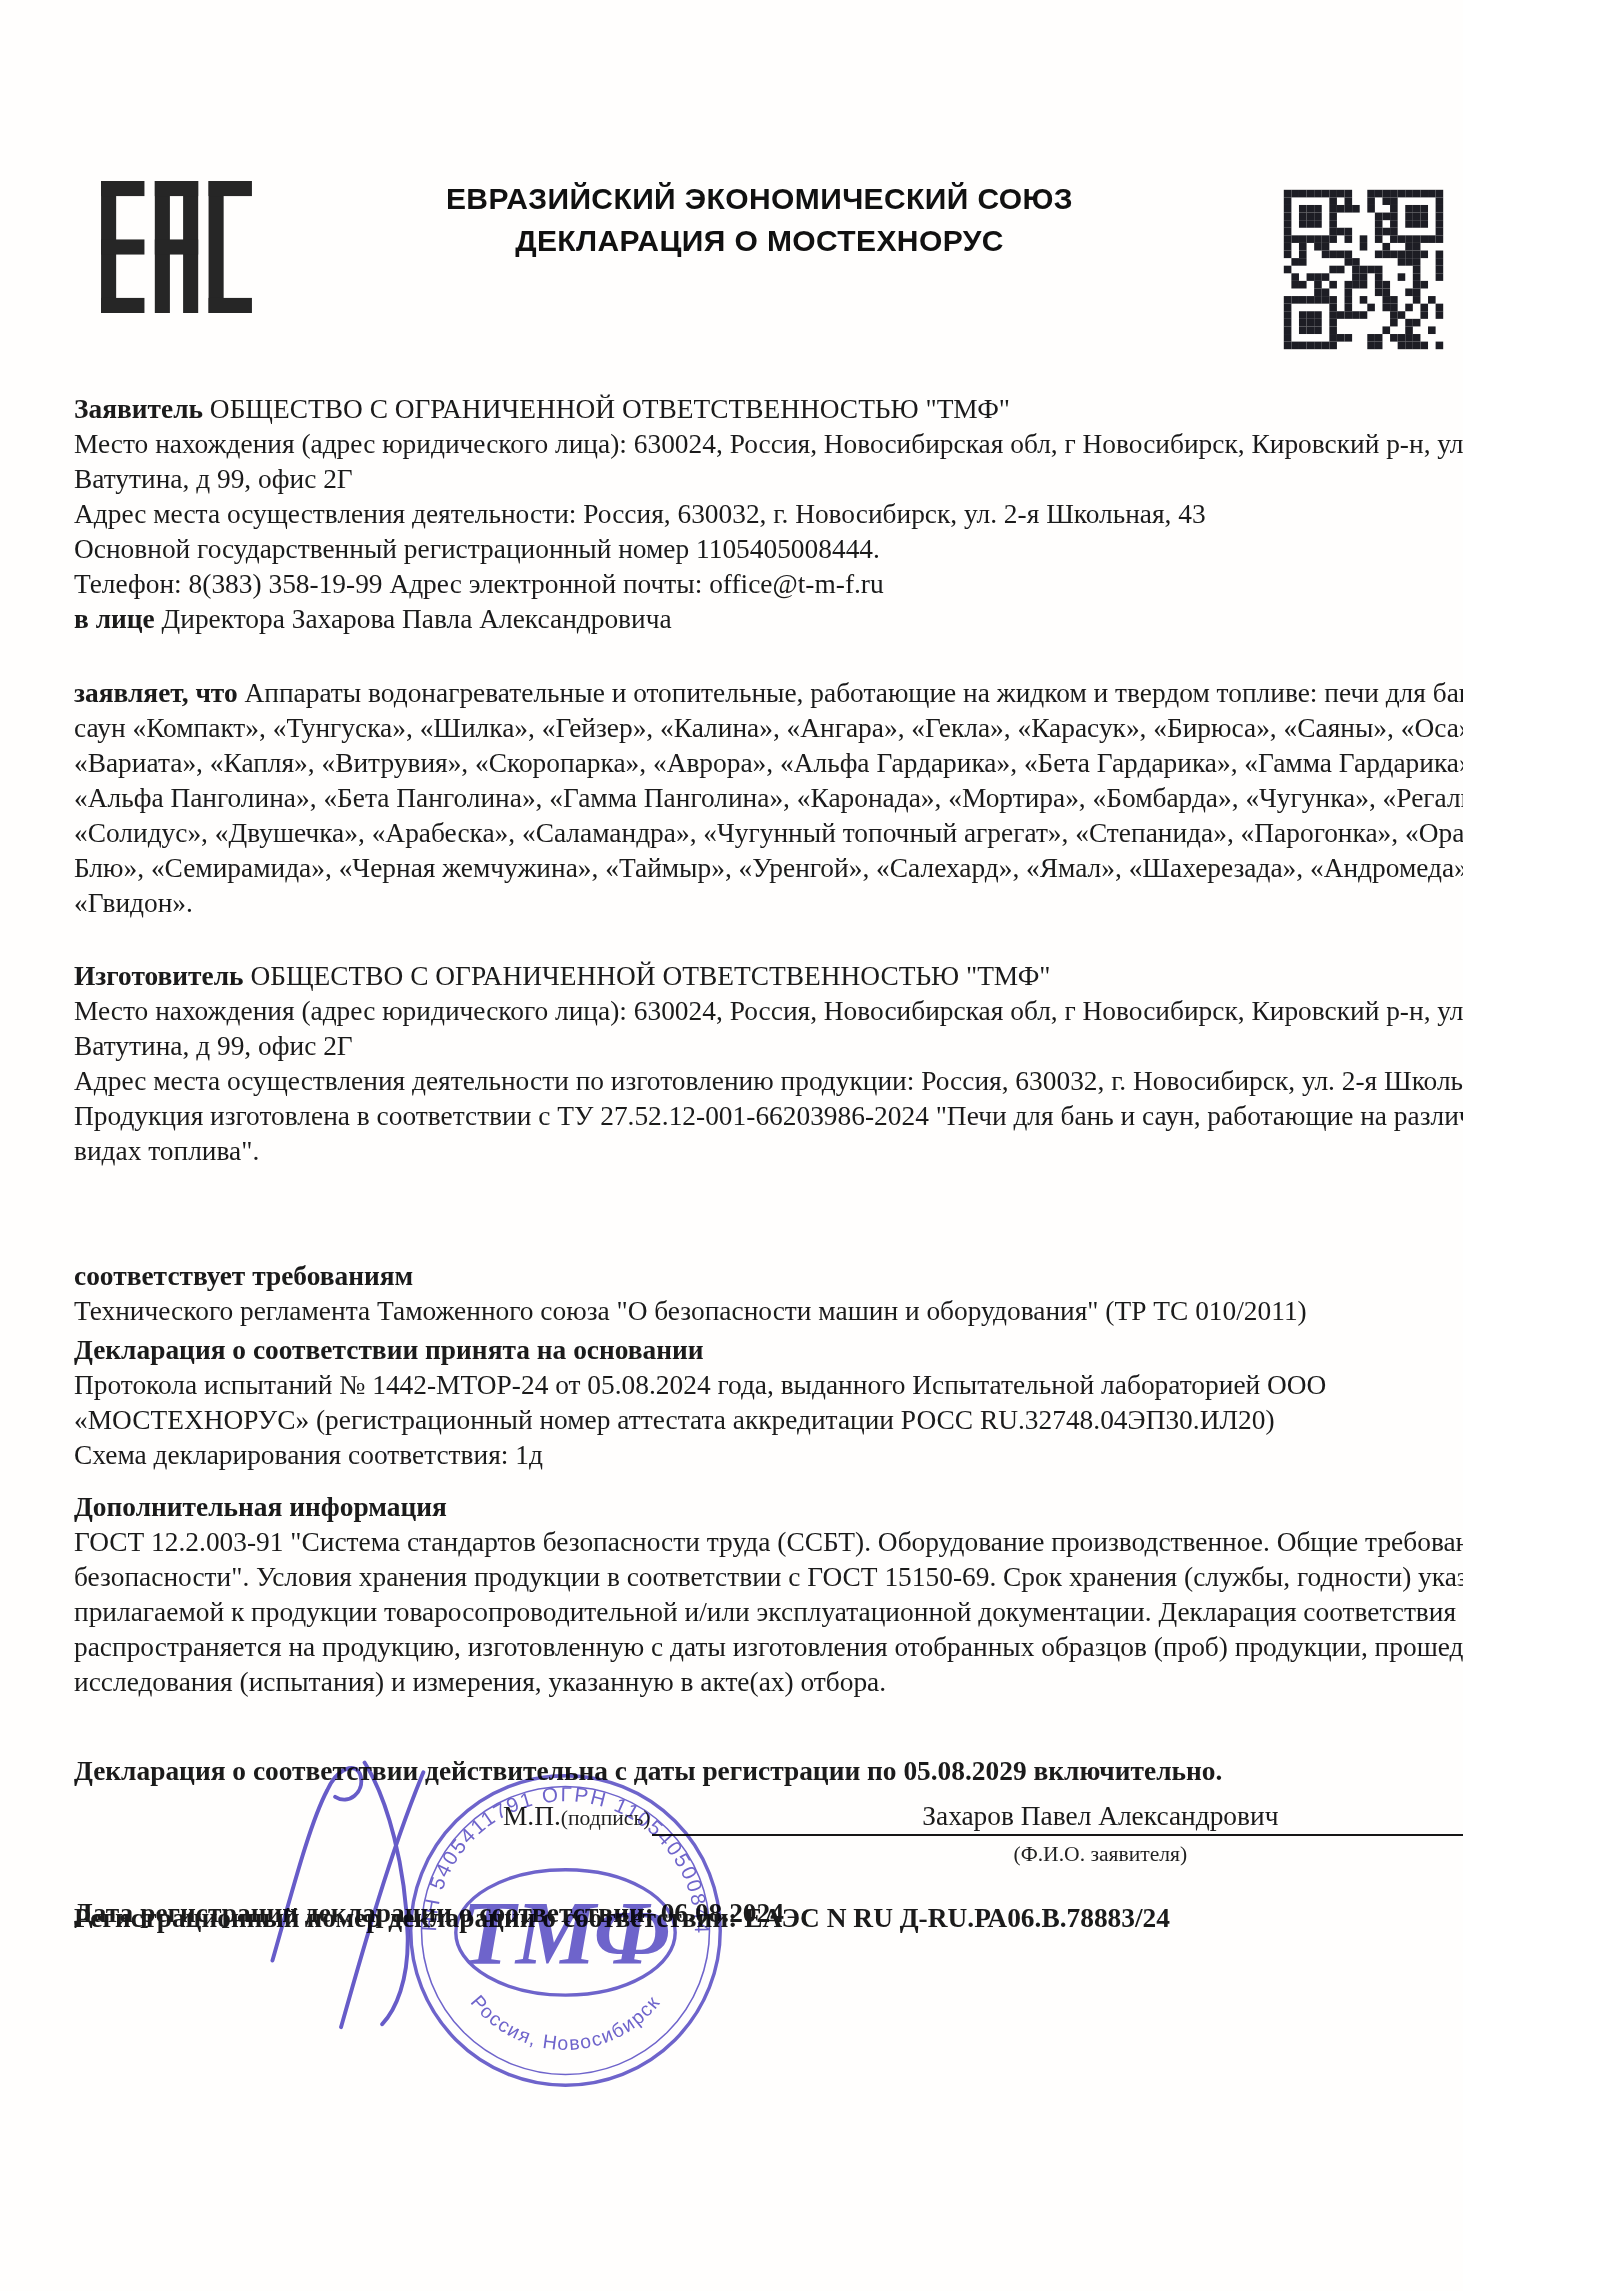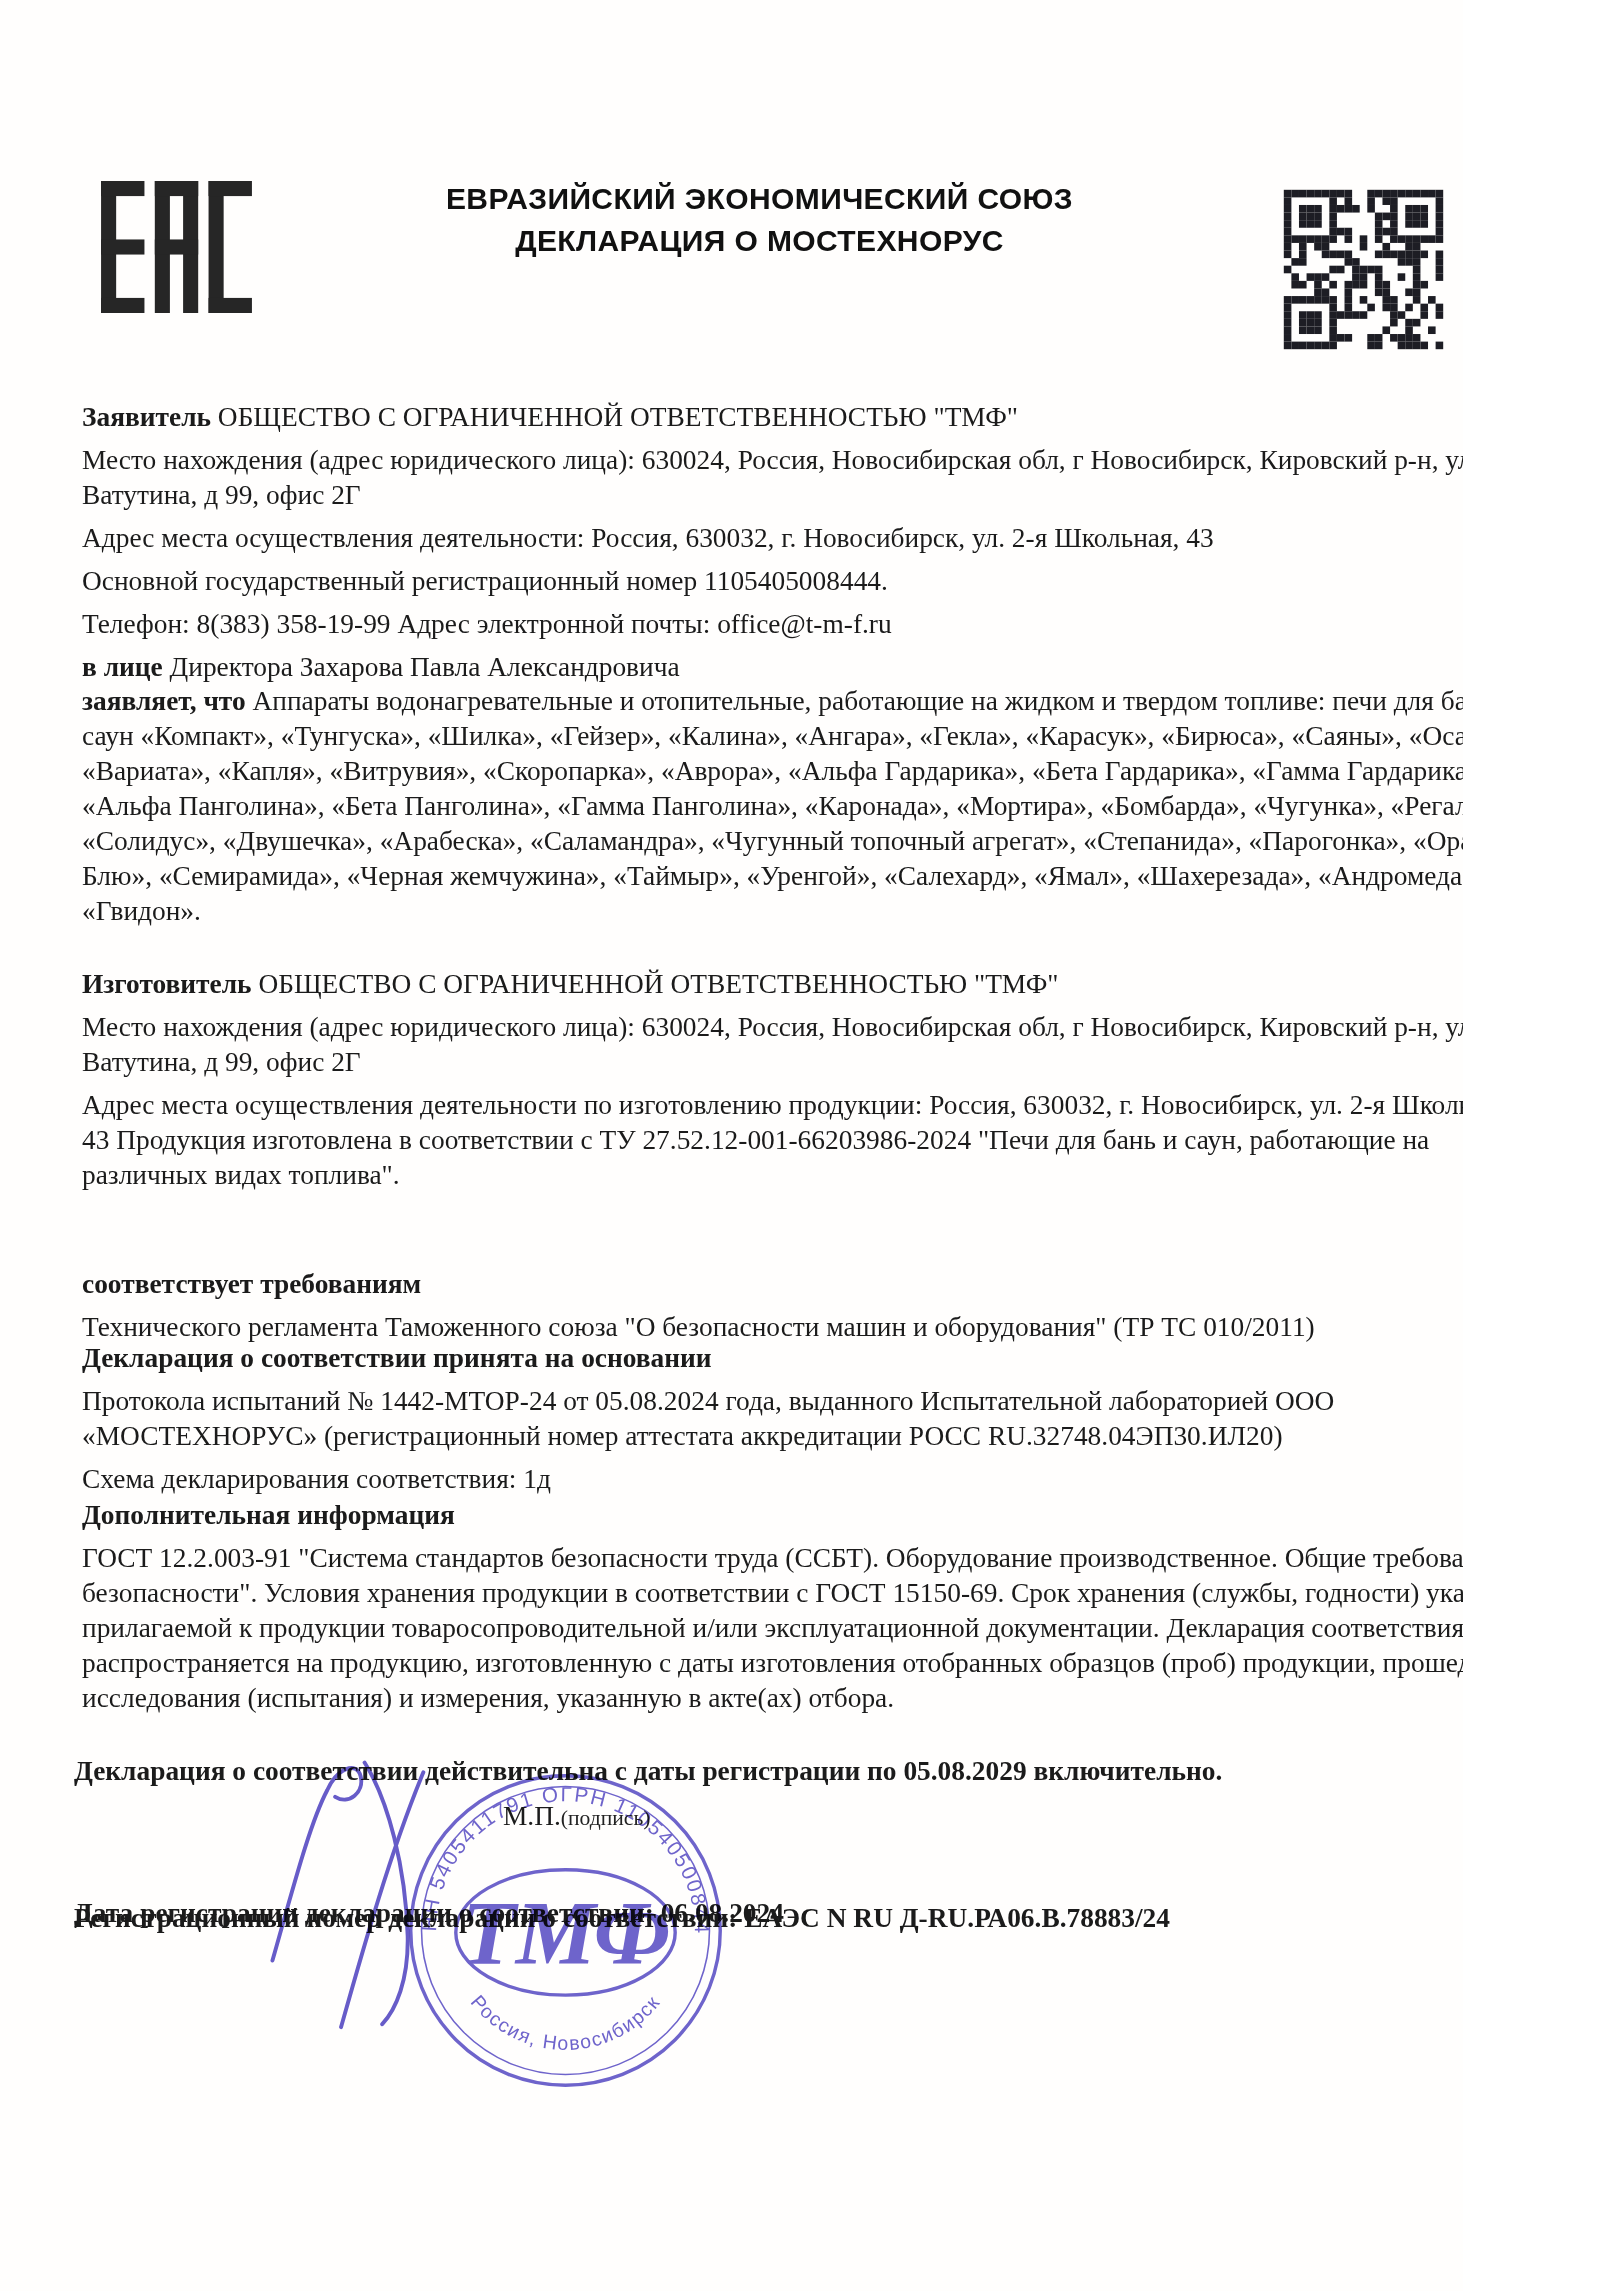--- a/index.html
+++ b/index.html
@@ -19,21 +19,21 @@
     font-family:"Liberation Sans", sans-serif;
     font-weight:bold;font-size:30px;line-height:42px;
     letter-spacing:0.4px;color:#111;
   }
   .qr-box{position:absolute;left:1280px;top:186px;}
   
   .sec{
     position:absolute;left:74px;width:1475px;
     font-size:27.4px;line-height:35px;
   }
-  .sec p{margin:8px;}
+  .sec p{margin:0;}
   b.lead{font-weight:bold;}
   .boldline{font-weight:bold;}
   
   .sig-area{position:absolute;left:74px;top:1800px;width:1475px;display:flex;font-size:27.4px;}
   .sig-col-left{width:564px;display:flex;flex-direction:row;}
   .sig-col-right{flex:1;margin-left:13.7px;display:flex;flex-direction:column;}
   .sig-toprow{height:33px;line-height:33px;}
   .sig-mp{padding-left:429px;}
   .sig-name{text-align:center;}
   .sig-line{border-bottom:2.9px solid #161616;height:0;margin-top:1px;}
@@ -346,20 +346,25 @@
   </div>
 
   <div class="sec boldline" style="top:1754px">Декларация о соответствии действительна с даты регистрации по 05.08.2029 включительно.</div>
 
   <div class="sig-area">
     <div class="sig-col-left">
       <div class="sig-toprow sig-mp">М.П.</div>
       <div class="sig-line"></div>
       <div class="sig-caption">(подпись)</div>
     </div>
+    <div class="sig-col-right">
+      <div class="sig-toprow sig-name">Захаров Павел Александрович</div>
+      <div class="sig-line"></div>
+      <div class="sig-caption">(Ф.И.О. заявителя)</div>
+    </div>
   </div>
 
   <div class="sec boldline" style="top:1901px">Регистрационный номер декларации о соответствии: ЕАЭС N RU Д-RU.РА06.В.78883/24</div>
   <div class="sec boldline" style="top:1896px">Дата регистрации декларации о соответствии: 06.08.2024</div>
 
   <svg class="hand-sign" width="245" height="304" viewBox="0 0 250 310">
     <g fill="none" stroke="var(--ink)" stroke-width="4" stroke-linecap="round">
       <path d="M 28 230 C 48 160 66 90 84 56 C 94 34 114 26 118 42 C 122 58 106 72 92 63"></path>
       <path d="M 122 28 C 146 66 164 135 166 205 C 167 250 154 280 140 295"></path>
       <path d="M 98 298 C 120 220 148 120 182 38"></path>

